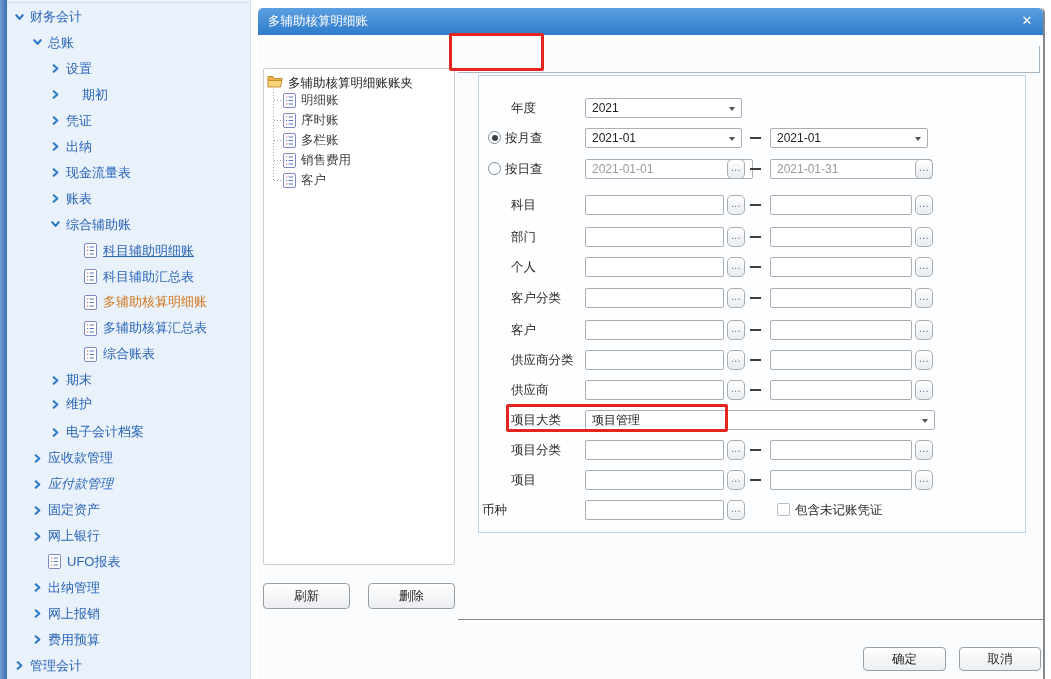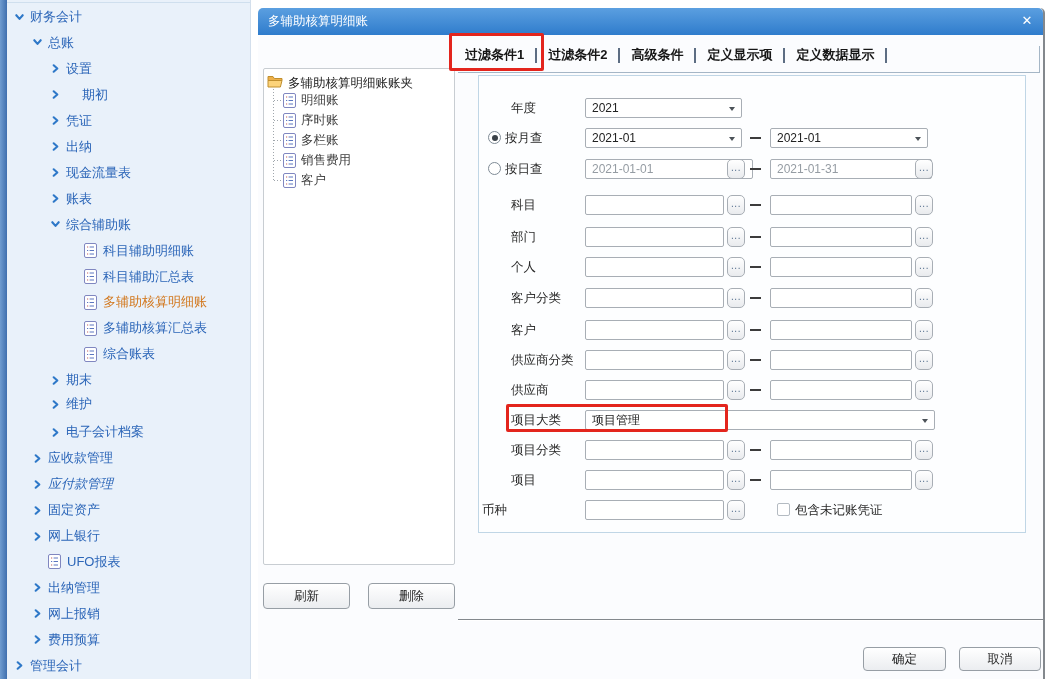--- a/index.html
+++ b/index.html
@@ -160,21 +160,21 @@
             <svg width="13" height="15" viewBox="0 0 13 15">
               <rect x="0.5" y="0.5" width="12" height="14" rx="1.5" fill="#fff" stroke="#8087c0"></rect>
               <line x1="3" y1="4" x2="4.2" y2="4" stroke="#c06060"></line>
               <line x1="5.6" y1="4" x2="10" y2="4" stroke="#5c77c0"></line>
               <line x1="3" y1="7.5" x2="4.2" y2="7.5" stroke="#5c77c0"></line>
               <line x1="5.6" y1="7.5" x2="10" y2="7.5" stroke="#5c77c0"></line>
               <line x1="3" y1="11" x2="4.2" y2="11" stroke="#c06060"></line>
               <line x1="5.6" y1="11" x2="10" y2="11" stroke="#5c77c0"></line>
             </svg>
           </span>
-          <span class="lbl" style="position:absolute;left:103px;">科目辅助明细账</span>
+          <span class="lbl" style="position:absolute;left:103px;text-decoration:underline;">科目辅助明细账</span>
         </div>
         <div class="sb-item" style="top: 263.5px;">
           <span class="ic" style="position:absolute;left:84px;">
             <svg width="13" height="15" viewBox="0 0 13 15">
               <rect x="0.5" y="0.5" width="12" height="14" rx="1.5" fill="#fff" stroke="#8087c0"></rect>
               <line x1="3" y1="4" x2="4.2" y2="4" stroke="#c06060"></line>
               <line x1="5.6" y1="4" x2="10" y2="4" stroke="#5c77c0"></line>
               <line x1="3" y1="7.5" x2="4.2" y2="7.5" stroke="#5c77c0"></line>
               <line x1="5.6" y1="7.5" x2="10" y2="7.5" stroke="#5c77c0"></line>
               <line x1="3" y1="11" x2="4.2" y2="11" stroke="#c06060"></line>
@@ -330,32 +330,20 @@
       </div>
   </div>
 
   <div class="dialog">
     <div class="titlebar">
       <span class="t">多辅助核算明细账</span>
     </div>
   </div>
   <div class="close-x">✕</div>
 
-  <div id="tabs">
-      <span class="tab">过滤条件1</span>
-      <span class="tabsep"></span>
-      <span class="tab">过滤条件2</span>
-      <span class="tabsep"></span>
-      <span class="tab">高级条件</span>
-      <span class="tabsep"></span>
-      <span class="tab">定义显示项</span>
-      <span class="tabsep"></span>
-      <span class="tab">定义数据显示</span>
-      <span class="tabsep"></span>
-    </div>
   <div class="tab-underline"></div>
   <div class="tab-rtick"></div>
 
   <div class="tree-panel"></div>
   <div class="t-root">
     <span class="ic">
       <svg width="16" height="13" viewBox="0 0 16 13">
         <path d="M1 1.5h5l1.3 2H15v2H1z" fill="#eeb04a" stroke="#c08f2e" stroke-width="1"></path>
         <path d="M1 5.5h14l-1.6 6.5H1z" fill="#fcd37a" stroke="#c08f2e" stroke-width="1"></path>
       </svg>

